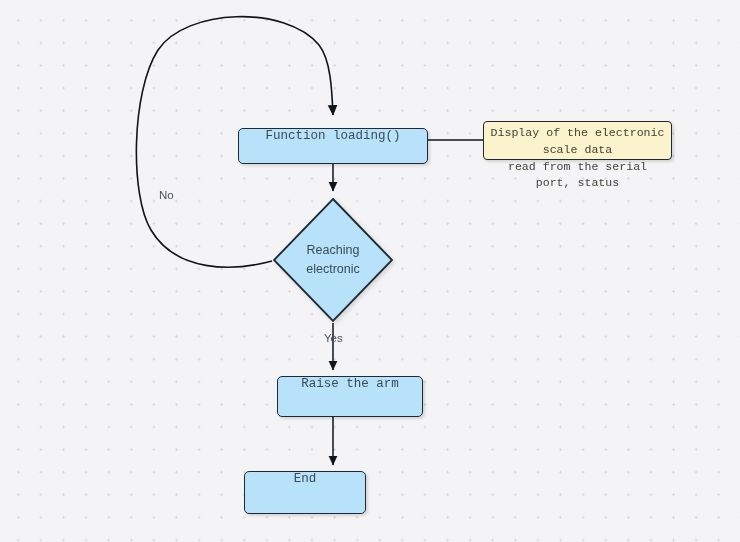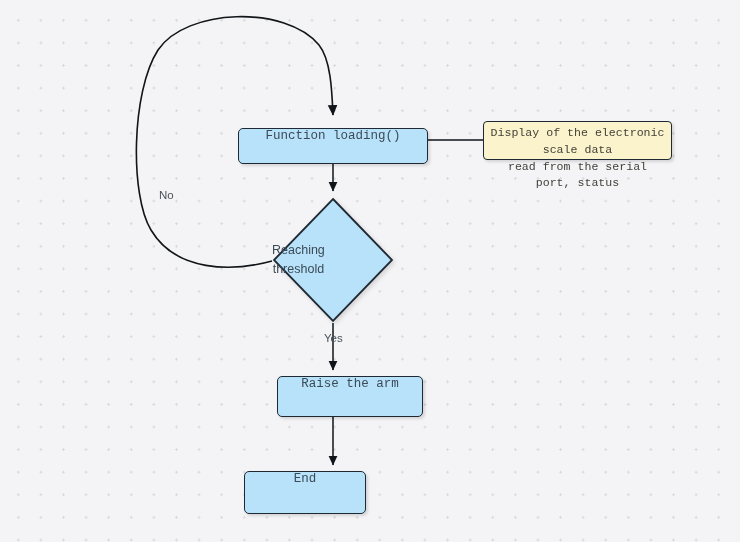--- a/index.html
+++ b/index.html
@@ -62,20 +62,21 @@
     position: absolute;
   }
   .diamond-label {
     position: absolute;
     left: 0;
     top: 0;
     width: 100%;
     height: 100%;
     display: flex;
     align-items: center;
+    justify-content: center;
     color: #3b4a56;
     font-size: 12.5px;
     line-height: 1.5;
     text-align: center;
     pointer-events: none;
   }
   .edge-label {
     position: absolute;
     color: #4a525a;
     font-size: 11.5px;
@@ -112,21 +113,21 @@
     <span>Function loading()</span>
   </div>
 
   <div class="diamond-wrap" style="left:272px; top:197px; width:122px; height:126px;">
     <svg width="122" height="126" viewBox="0 0 122 126" style="display:block; filter: drop-shadow(2px 2px 2px rgba(0,0,0,0.13));">
       <polygon points="61,2 120,63 61,124 2,63" fill="#b8e2fa" stroke="#1f2933" stroke-width="1.8"></polygon>
     </svg>
     <div class="diamond-label">
       <div>
         <div>Reaching</div>
-        <div>threshold</div>
+        <div>electronic</div>
       </div>
     </div>
   </div>
 
   <div class="node proc" style="left:261px; top:376px; width:146px; height:41px;margin-left:16px;">
     <span>Raise the arm</span>
   </div>
 
   <div class="node proc" style="left:244px; top:471px; width:122px; height:43px;">
     <span>End</span>

